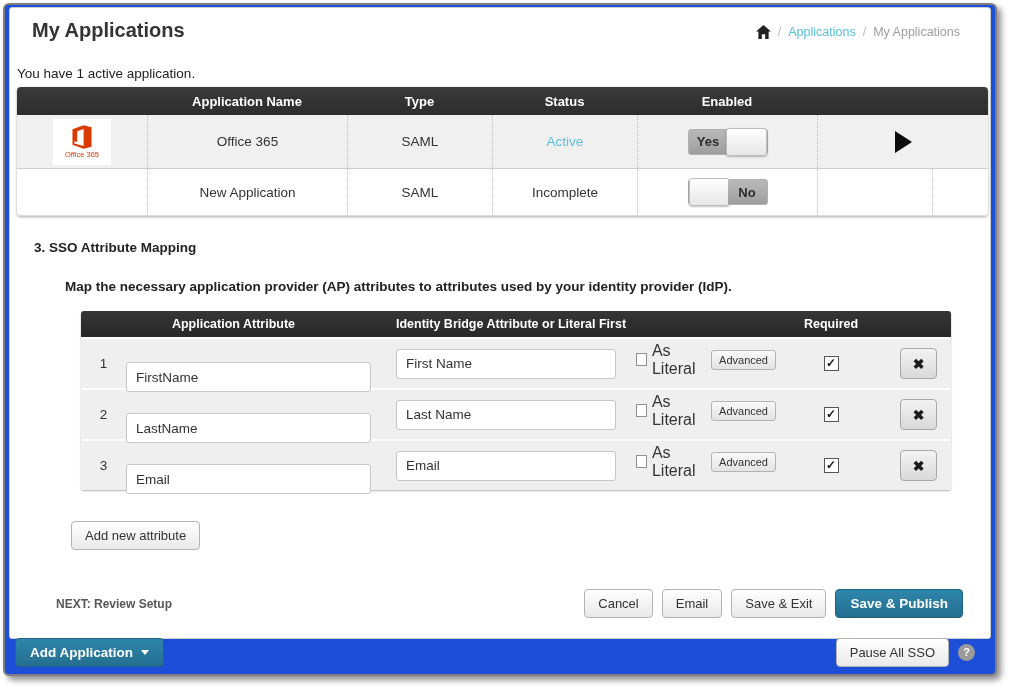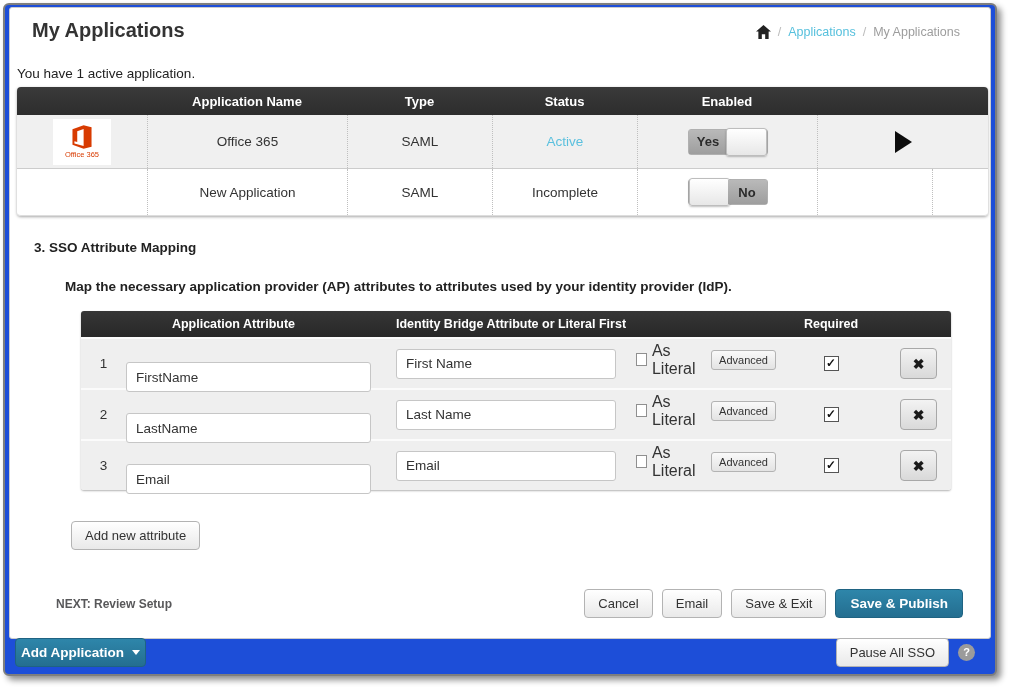--- a/index.html
+++ b/index.html
@@ -101,21 +101,21 @@
     font-family:"Liberation Sans", sans-serif; font-size:13.5px; font-weight:bold; color:#fff;
     background:linear-gradient(#2e86aa,#246e90); border:1px solid #1f6382; border-radius:4px;
     padding:2px 14px; cursor:pointer;
   }
 
   
   .footer { position:absolute; left:8px; right:8px; bottom:6px; height:30px; }
   .add-app-btn {
     position:absolute; left:2px; top:0; font-family:"Liberation Sans", sans-serif;
     font-size:13.5px; font-weight:bold; color:#fff; background:linear-gradient(#2e86aa,#246e90);
-    border:1px solid #1f6382; border-radius:4px; padding:6px 5px; cursor:pointer;
+    border:1px solid #1f6382; border-radius:4px; padding:6px 14px; cursor:pointer;
     display:flex; align-items:center; gap:8px;
   }
   .caret-down { width:0; height:0; border-top:5px solid #fff; border-left:4px solid transparent; border-right:4px solid transparent; }
   .pause-btn { position:absolute; right:38px; top:0; }
   .help-icon {
     position:absolute; right:12px; top:6px; width:17px; height:17px; border-radius:50%;
     background:#9b9b9b; color:#fff; font-size:11px; font-weight:bold; text-align:center; line-height:17px; cursor:pointer;
   }
 </style>
 </head>

